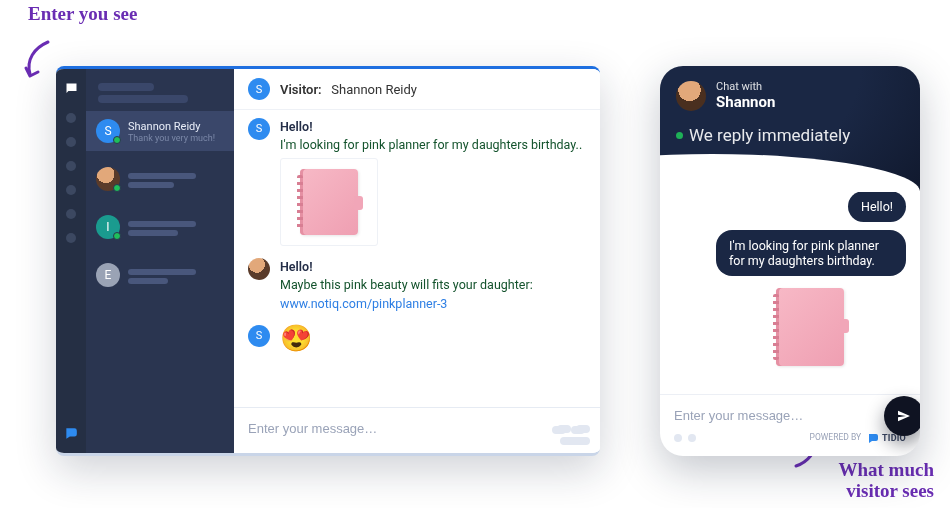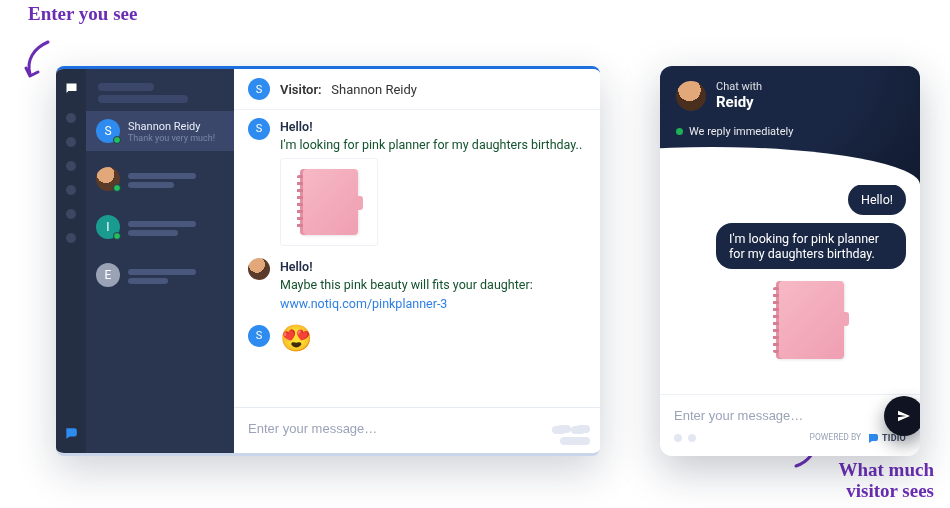--- a/index.html
+++ b/index.html
@@ -136,38 +136,38 @@
   }
   .op-input .corner-ph span {
     display:block; height: 8px; border-radius: 4px; background:#e2e7f1;
   }
   .cp1{width:14px} .cp2{width:14px} .cp3{width:30px}
 
   
   .vw {
     position: absolute; top: 66px; right: 30px;
     width: 260px; height: 390px;
-    border-radius: 12px; overflow: hidden;
+    border-radius: 23px; overflow: hidden;
     box-shadow: 0 14px 42px rgba(20,30,55,.25);
     display: flex; flex-direction: column;
     background: #fff;
   }
   .vw-head {
     background: radial-gradient(140% 190% at 0% 0%, #1a2744 0 55%, #0d1426 100%);
     color: #fff; padding: 14px 16px 46px; position: relative;
   }
   .vw-head .row { display: flex; gap: 10px; align-items: center; }
   .vw-head .pic {
     width: 30px; height: 30px; border-radius: 50%;
     background: radial-gradient(circle at 45% 30%, #e2a87a 0 42%, #4a2f1f 42% 100%);
   }
   .vw-head .tt .l1 { font-size: 11px; opacity: .85; }
   .vw-head .tt .l2 { font-size: 15px; font-weight: 700; }
   .vw-head .reply {
-    margin-top: 14px; font-size: 11px; display: flex; align-items: center; gap: 6px;
+    margin-top: 14px; font-size: 17px; display: flex; align-items: center; gap: 6px;
     opacity: .9;
   }
   .vw-head .reply::before {
     content:""; width:7px; height:7px; border-radius:50%; background:#1fbf5a;
   }
   .vw-head .curve {
     position: absolute; left:0; right:0; bottom:-1px; height: 38px;
     background: #fff;
     clip-path: ellipse(80% 100% at 20% 100%);
   }
@@ -347,21 +347,21 @@
     </div>
   </div>
 </div>
 
 <div class="vw">
   <div class="vw-head">
     <div class="row">
       <div class="pic"></div>
       <div class="tt">
         <div class="l1">Chat with</div>
-        <div class="l2">Reidy</div>
+        <div class="l2">Shannon</div>
       </div>
     </div>
     <div class="reply">We reply immediately</div>
     <div class="curve"></div>
   </div>
 
   <div class="vw-body">
     <div class="bubble sm">Hello!</div>
     <div class="bubble">I'm looking for pink planner for my daughters birthday.</div>
     <div class="planner-wrap">

